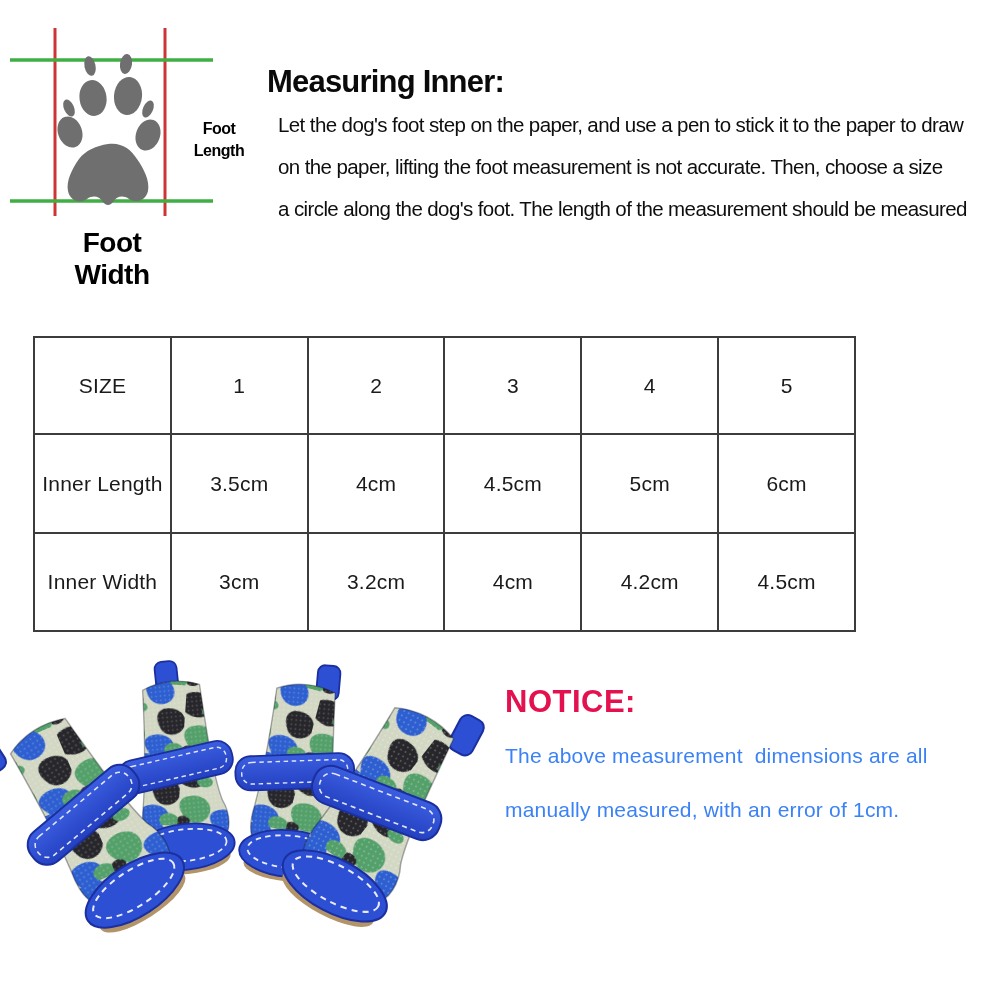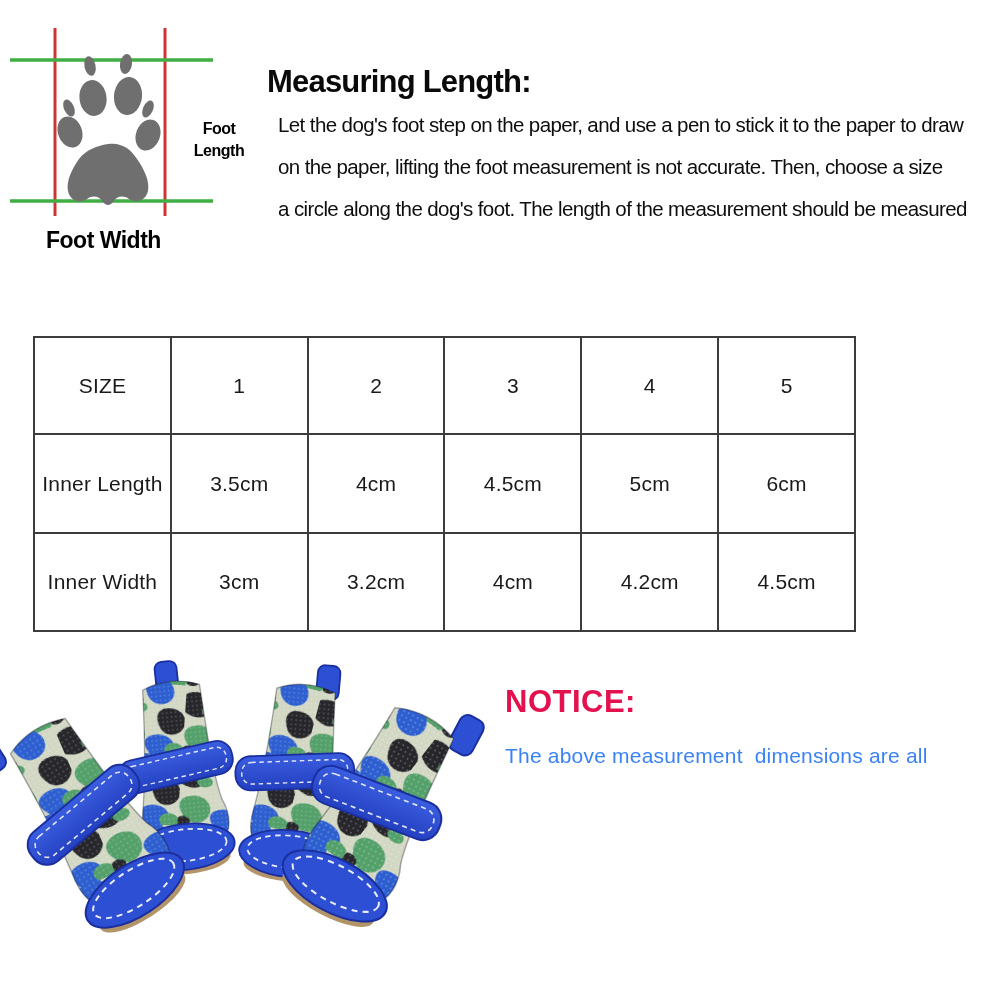--- a/index.html
+++ b/index.html
@@ -9,21 +9,21 @@
   }
   
   .paw-svg{position:absolute;left:0;top:18px;}
   .foot-length{
     position:absolute;left:176px;top:118px;width:86px;
     font-size:16px;font-weight:800;line-height:22px;text-align:center;
     letter-spacing:-0.5px;color:#000;
   }
   .foot-width{
     position:absolute;left:46px;top:227px;width:132px;
-    font-size:23px;font-weight:800;text-align:left;letter-spacing:-0.5px;color:#000;
+    font-size:28px;font-weight:800;text-align:center;letter-spacing:-0.5px;color:#000;
   }
   
   .m-title{
     position:absolute;left:267px;top:64px;
     font-size:31px;font-weight:800;letter-spacing:-0.8px;color:#0a0a0a;
   }
   .m-paragraph{position:absolute;left:267px;top:104px;margin-left:11px;}
   .m-line{
     white-space:pre;font-size:20.5px;letter-spacing:-0.6px;
     line-height:42px;height:42px;color:#0e0e0e;
@@ -88,21 +88,21 @@
         C86,132 96,128 108,126 Z" fill="#6f6f6f"></path>
     </g>
   </svg>
 
   <div class="foot-length">
     <div>Foot</div>
     <div>Length</div>
   </div>
   <div class="foot-width">Foot Width</div>
 
-  <div class="m-title">Measuring Length:</div>
+  <div class="m-title">Measuring Inner:</div>
   <div class="m-paragraph">
     <div class="m-line">Let the dog's foot step on the paper, and use a pen to stick it to the paper to draw</div>
     <div class="m-line">on the paper, lifting the foot measurement is not accurate. Then, choose a size</div>
     <div class="m-line">a circle along the dog's foot. The length of the measurement should be measured</div>
   </div>
 
   <table class="size-table">
     <tbody>
         <tr class="r1">
       <td>SIZE</td>
@@ -188,14 +188,15 @@
         <use href="#boot"></use>
     </g>
     <g transform="translate(318,48) rotate(28 58 110) scale(1.02)">
       <use href="#tab" x="90" y="-14"></use>
         <use href="#boot"></use>
     </g>
   </svg>
 
   <div class="notice-title">NOTICE:</div>
   <div class="notice-line l1">The above measurement  dimensions are all</div>
+  <div class="notice-line l2">manually measured, with an error of 1cm.</div>
 
 </div>
 
 </body></html>

